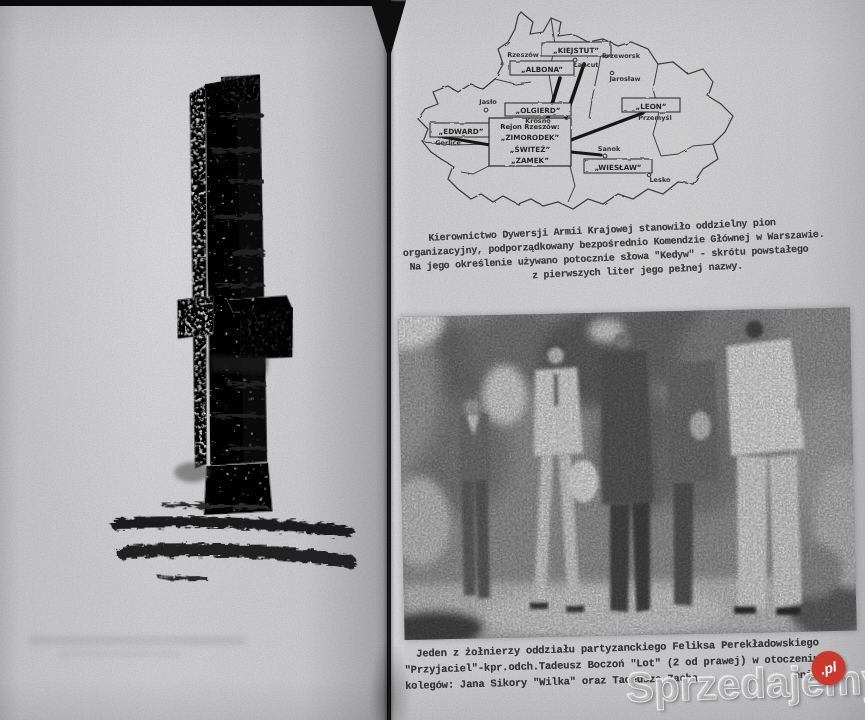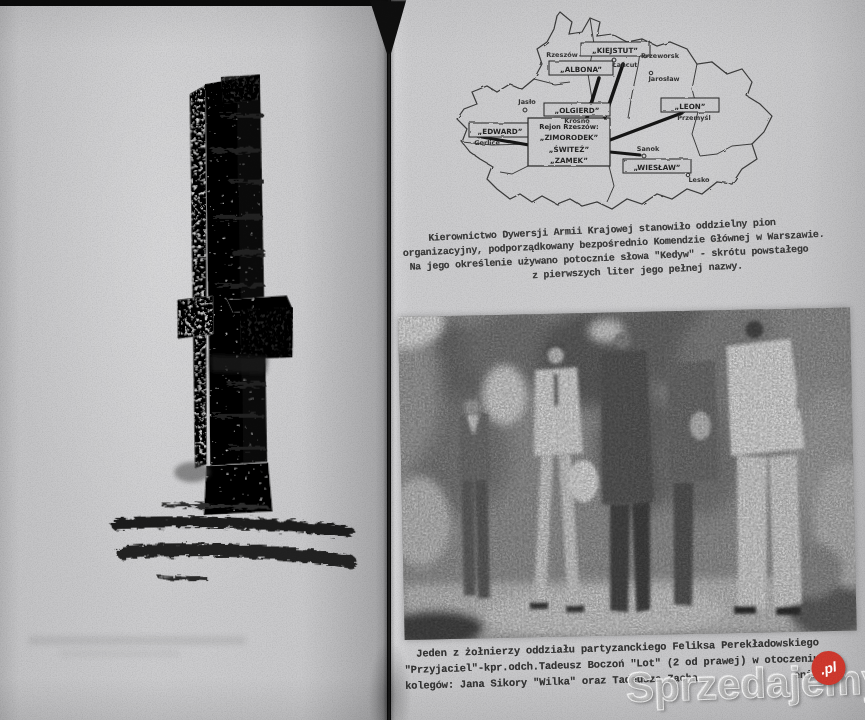--- a/index.html
+++ b/index.html
@@ -39,21 +39,21 @@
   }
   .gutter-bottom-shadow{
     position:absolute;left:368px;top:640px;width:44px;height:80px;
     background:radial-gradient(ellipse at 50% 70%, rgba(0,0,0,.30) 0, rgba(0,0,0,0) 70%);
   }
   .monument{position:absolute;left:55px;top:52px;width:320px;height:540px;transform:rotate(-.5deg);}
   .showthrough{position:absolute;background:rgba(110,110,112,.16);filter:blur(2.4px);border-radius:4px;}
   .st1{left:28px;top:636px;width:218px;height:9px;}
   .st2{left:60px;top:650px;width:120px;height:7px;opacity:.6;}
 
-  .map-wrap{position:absolute;left:442px;top:4px;width:340px;height:218px;}
+  .map-wrap{position:absolute;left:403px;top:4px;width:340px;height:218px;}
 
   .paragraph{
     position:absolute;left:402px;top:233px;width:452px;
     transform:rotate(-2.6deg);transform-origin:0 0;
     font-family:"Liberation Mono",monospace;font-size:10px;line-height:14px;
     letter-spacing:-0.3px;color:#3b3b3b;font-weight:bold;
     text-shadow:0 0 .5px rgba(60,60,60,.5);
   }
   .paragraph .l1{margin-left:26px;}
   .paragraph .l3{margin-left:6px;}

